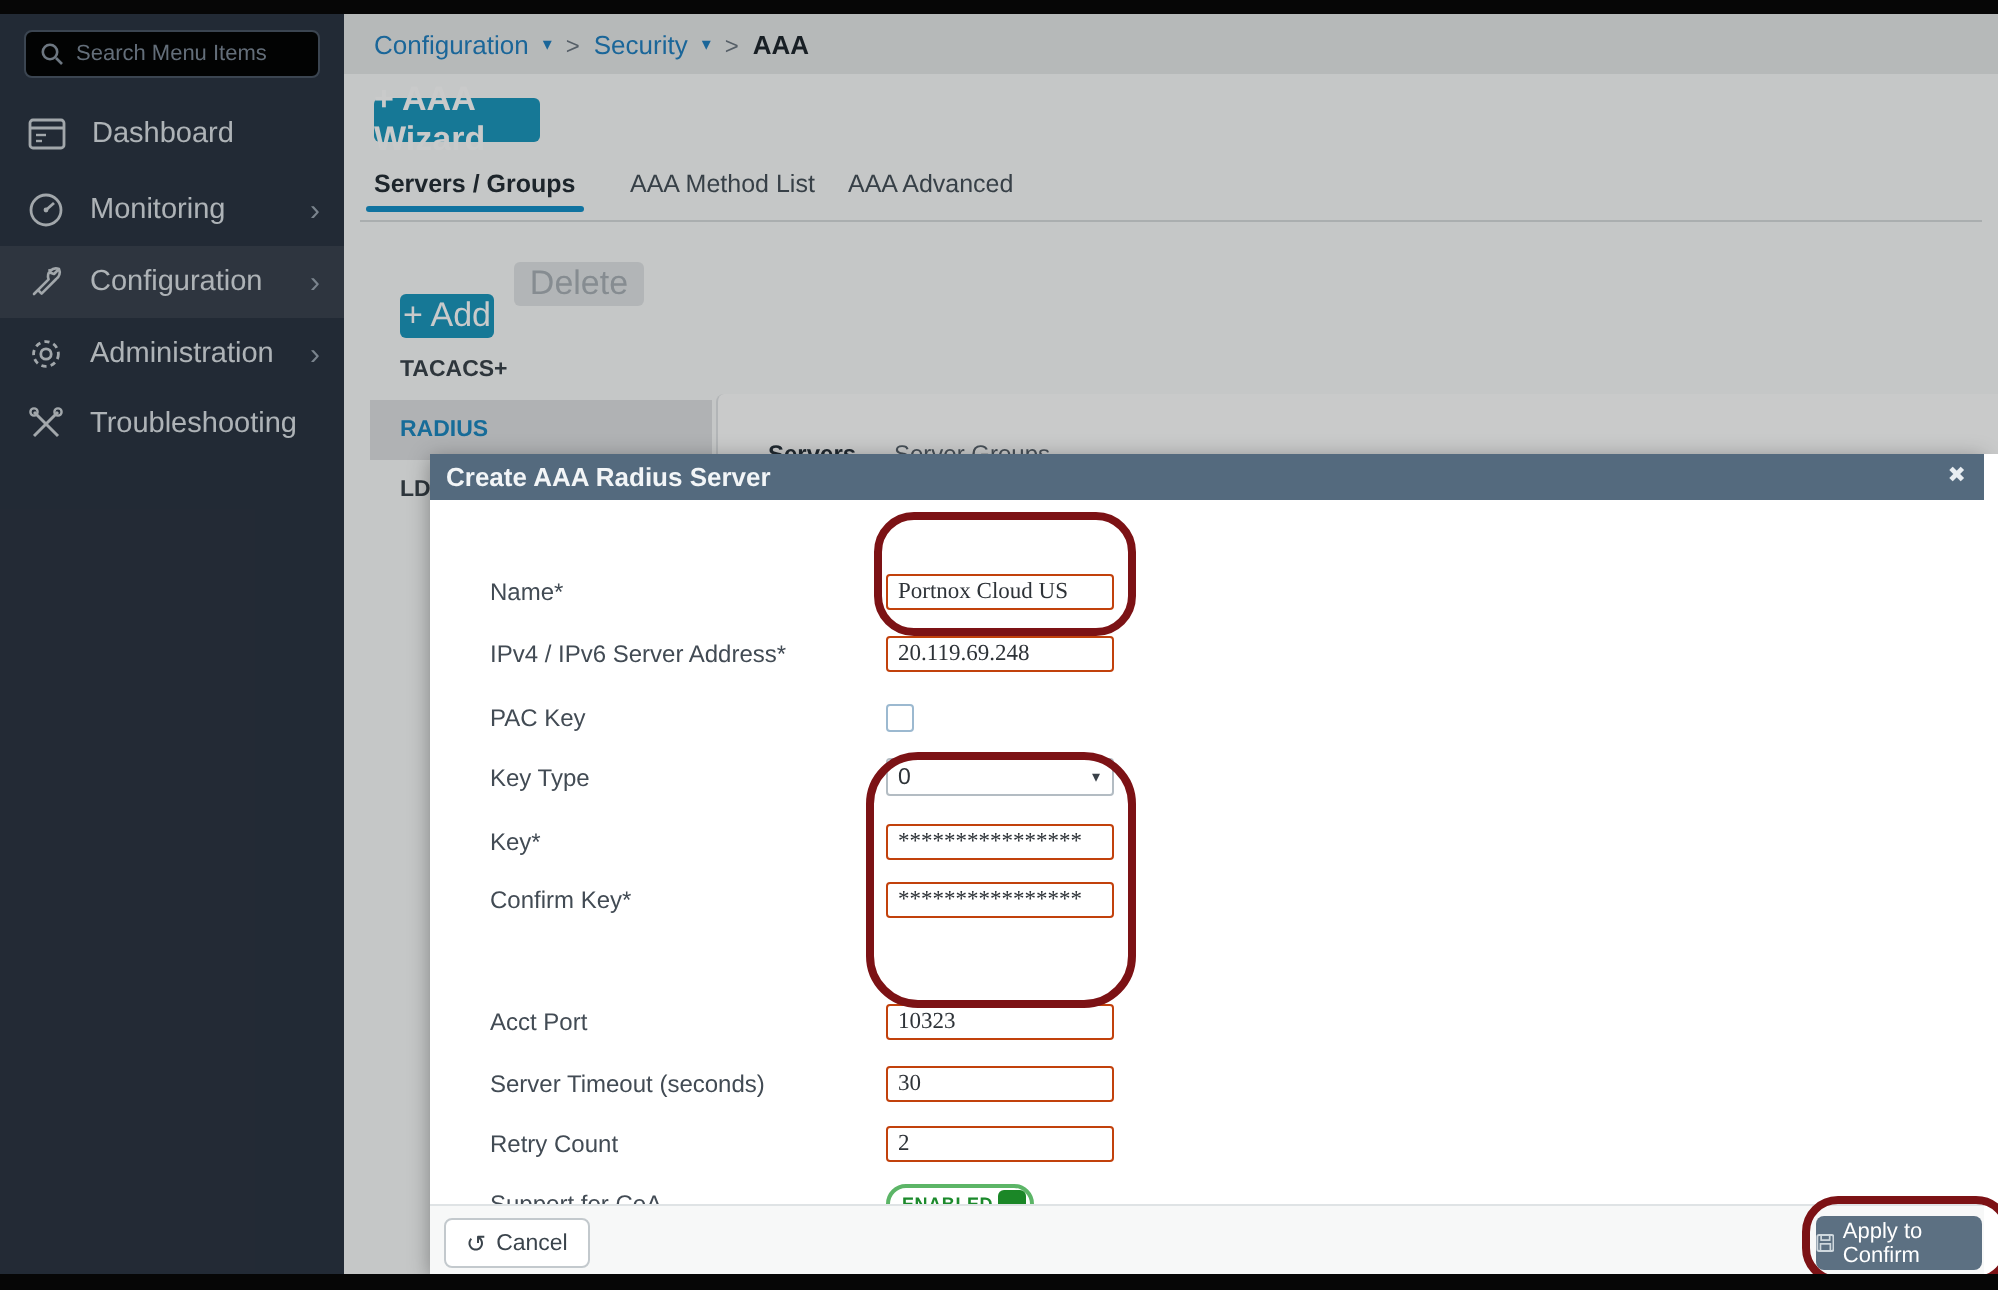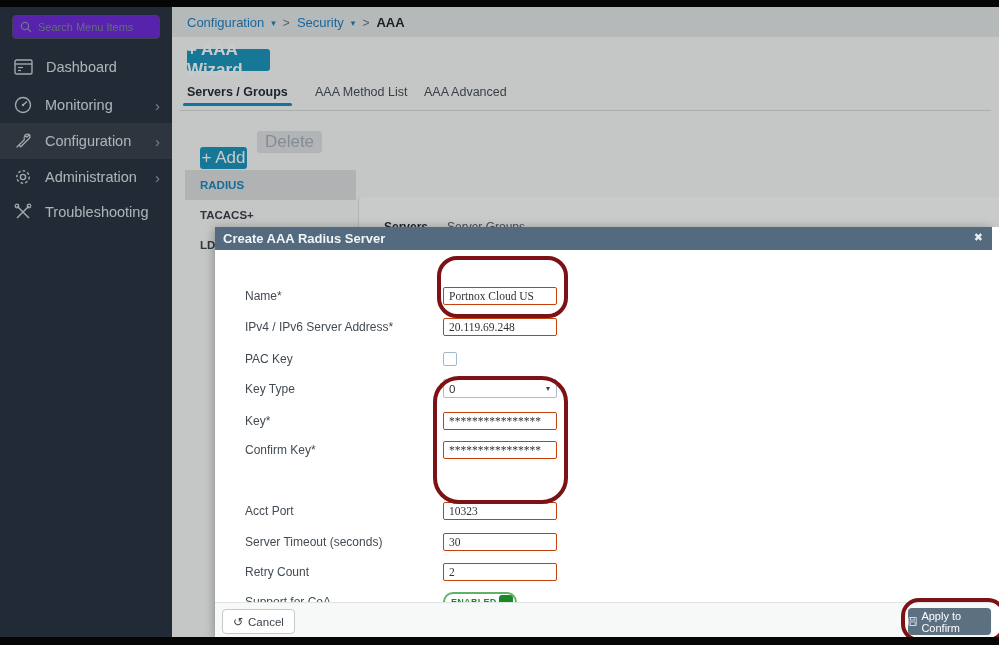--- a/index.html
+++ b/index.html
@@ -7,21 +7,21 @@
   body { font-family:"Liberation Sans","DejaVu Sans",sans-serif; }
   .screen { position:relative; width:999px; height:645px; overflow:hidden; background:#f1f2f3; margin:0 auto; }
 
   
   .bar { position:absolute; left:0; width:999px; background:#060606; z-index:40; }
   .bar.top { top:0; height:7px; }
   .bar.bottom { top:637px; height:8px; }
 
   
   .sidebar { position:absolute; left:0; top:7px; width:172px; height:630px; background:#2a3340; z-index:1; }
-  .searchbox { position:absolute; left:12px; top:8px; width:148px; height:24px; background:#6d28d9; border:1px solid #4a5564; border-radius:4px; display:flex; align-items:center; padding:0 7px; gap:6px; }
+  .searchbox { position:absolute; left:12px; top:8px; width:148px; height:24px; background:#000000; border:1px solid #4a5564; border-radius:4px; display:flex; align-items:center; padding:0 7px; gap:6px; }
   .searchbox svg { flex:0 0 auto; }
   .searchbox input { flex:1; min-width:0; background:transparent; border:none; outline:none; color:#aeb7c2; font-size:11px; }
   .searchbox input::placeholder { color:#7d8998; }
   .nav-item { position:absolute; left:0; width:172px; height:36px; display:flex; align-items:center; padding-left:14px; gap:13px; color:#dde2e7; font-size:14.5px; cursor:pointer; }
   .nav-item.selected { background:#39455555; background:rgba(255,255,255,0.07); }
   .nav-item .chev { position:absolute; right:12px; color:#9aa5b1; font-size:15px; line-height:1; }
   .nav-item svg { flex:0 0 auto; }
 
   
   .content { position:absolute; left:172px; top:7px; width:827px; height:630px; background:#eef0f1; z-index:1; }
@@ -167,22 +167,22 @@
         <span class="mtab active" style="left:15px">Servers / Groups</span>
         <span class="mtab" style="left:143px">AAA Method List</span>
         <span class="mtab" style="left:252px">AAA Advanced</span>
       </div>
       <div class="tabs-divider"></div>
 
       <div class="btn btn-blue add-btn">+ Add</div>
       <div class="btn delete-btn">Delete</div>
 
       <div class="type-list">
+        <div class="type-row">TACACS+</div>
         <div class="type-row selected">RADIUS</div>
-        <div class="type-row">TACACS+</div>
         <div class="type-row">LDAP</div>
       </div>
 
       <div class="right-panel">
         <span class="sub-tab active" style="left:25px">Servers</span>
         <span class="sub-tab" style="left:88px">Server Groups</span>
         <div class="subtabs-divider"></div>
       </div>
     </div>
   </div>

